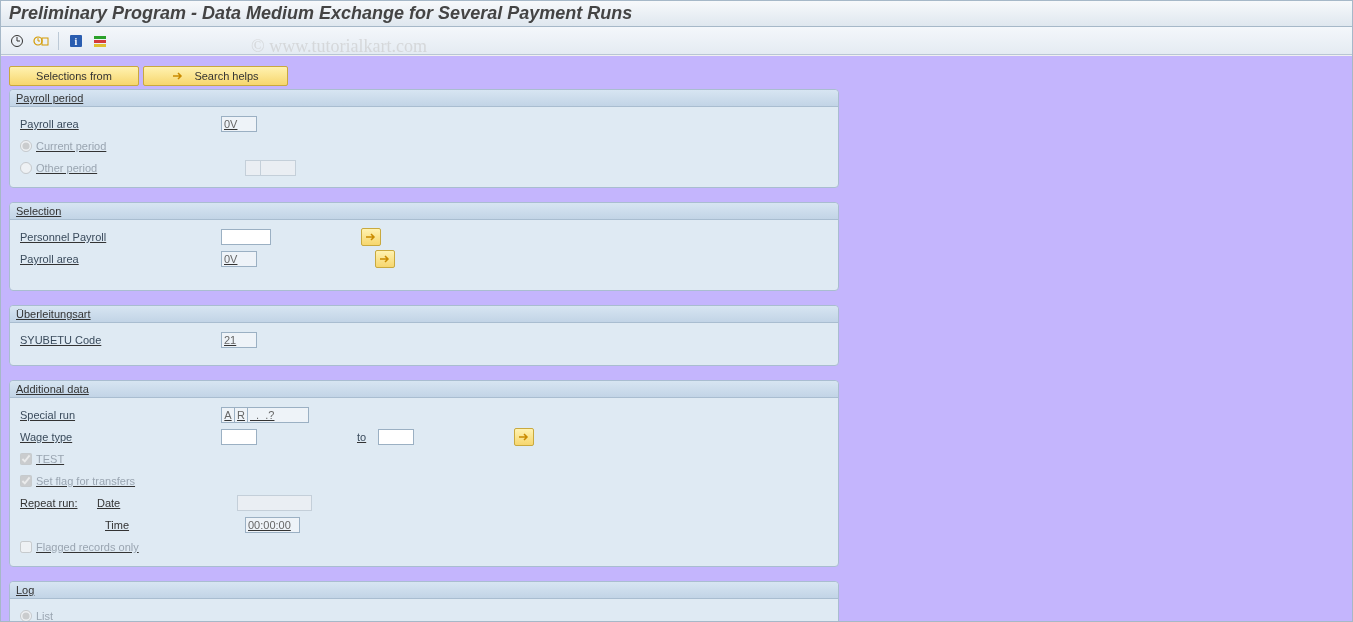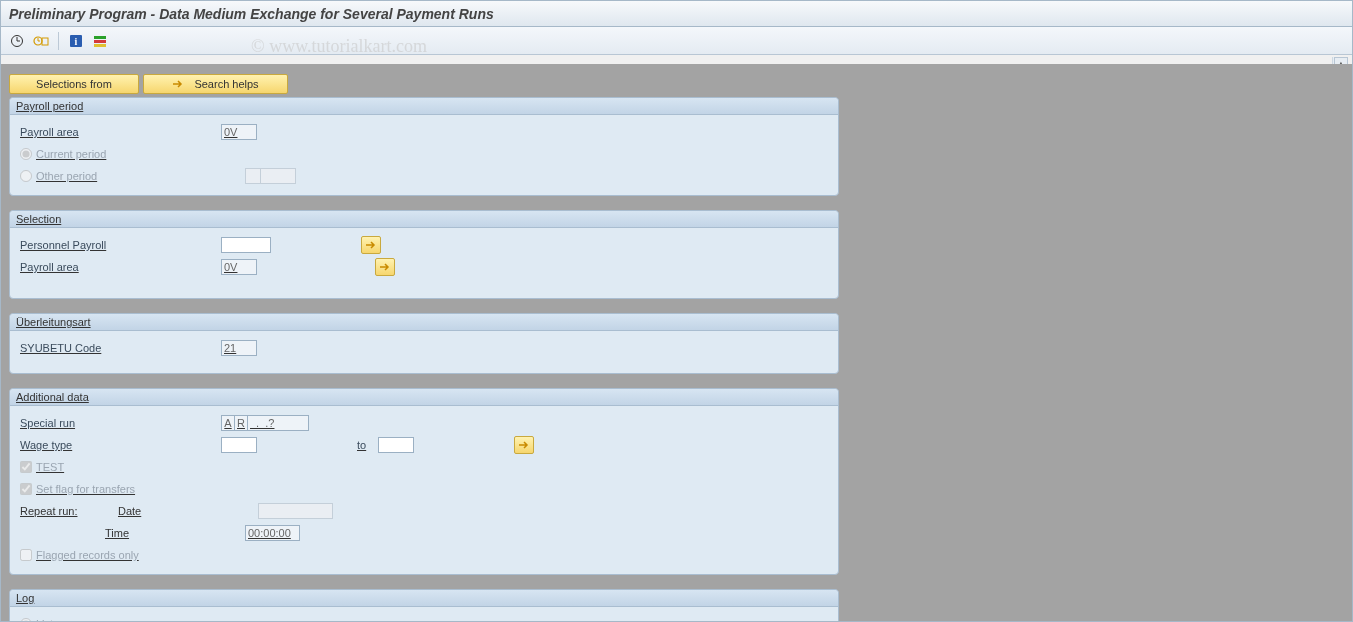--- a/index.html
+++ b/index.html
@@ -24,21 +24,21 @@
     height: 26px;
     background: linear-gradient(#f7f9fb, #dfe7ef);
     border-bottom: 1px solid #a6b8c8;
     display: flex;
     align-items: center;
     padding: 0 8px;
   }
   .title-text {
     font-weight: bold;
     font-style: italic;
-    font-size: 14px;
+    font-size: 18px;
     color: #444;
   }
   .toolbar {
     height: 28px;
     background: linear-gradient(#f4f7fb, #e4ebf2);
     border-bottom: 1px solid #b8c6d4;
     display: flex;
     align-items: center;
     padding: 0 6px;
     gap: 4px;
@@ -57,24 +57,23 @@
     position: absolute;
     top: 35px; left: 250px;
     font-size: 18px;
     color: rgba(200,200,200,0.6);
     pointer-events: none;
     font-family: "Times New Roman", serif;
   }
   .content-area {
     position: absolute;
     top: 55px; left: 0; right: 0; bottom: 0;
-    background: #a3a3a3;
+    background: #c4b5fd;
     padding: 10px 8px 8px 8px;
     overflow: hidden;
-    margin-top: 8px;
   }
   .button-row {
     display: flex; gap: 4px; margin-bottom: 3px;
   }
   .gold-btn {
     height: 20px;
     background: linear-gradient(#fff2b0, #f6d66e);
     border: 1px solid #c9a93e;
     border-radius: 2px;
     display: flex; align-items: center; justify-content: center;
@@ -307,21 +306,21 @@
         </div>
         <div class="form-row">
           <input type="checkbox" class="f-check" checked="" disabled="" style="">
           <span class="f-label disabled" style="width:auto;text-align:right;">TEST</span>
         </div>
         <div class="form-row">
           <input type="checkbox" class="f-check" checked="" disabled="" style="">
           <span class="f-label disabled" style="width:auto;">Set flag for transfers</span>
         </div>
         <div class="form-row">
-          <span style="width:98px;">Repeat run:</span>
+          <span style="width:77px;">Repeat run:</span>
           <span style="width:140px;">Date</span>
           <input class="f-input dis w-date" value="" style="">
         </div>
         <div class="form-row">
           <span style="width:85px;"></span>
           <span style="width:140px;">Time</span>
           <input class="f-input ro w-time" value="00:00:00" style="">
         </div>
         <div class="form-row">
           <input type="checkbox" class="f-check" disabled="" style="">

